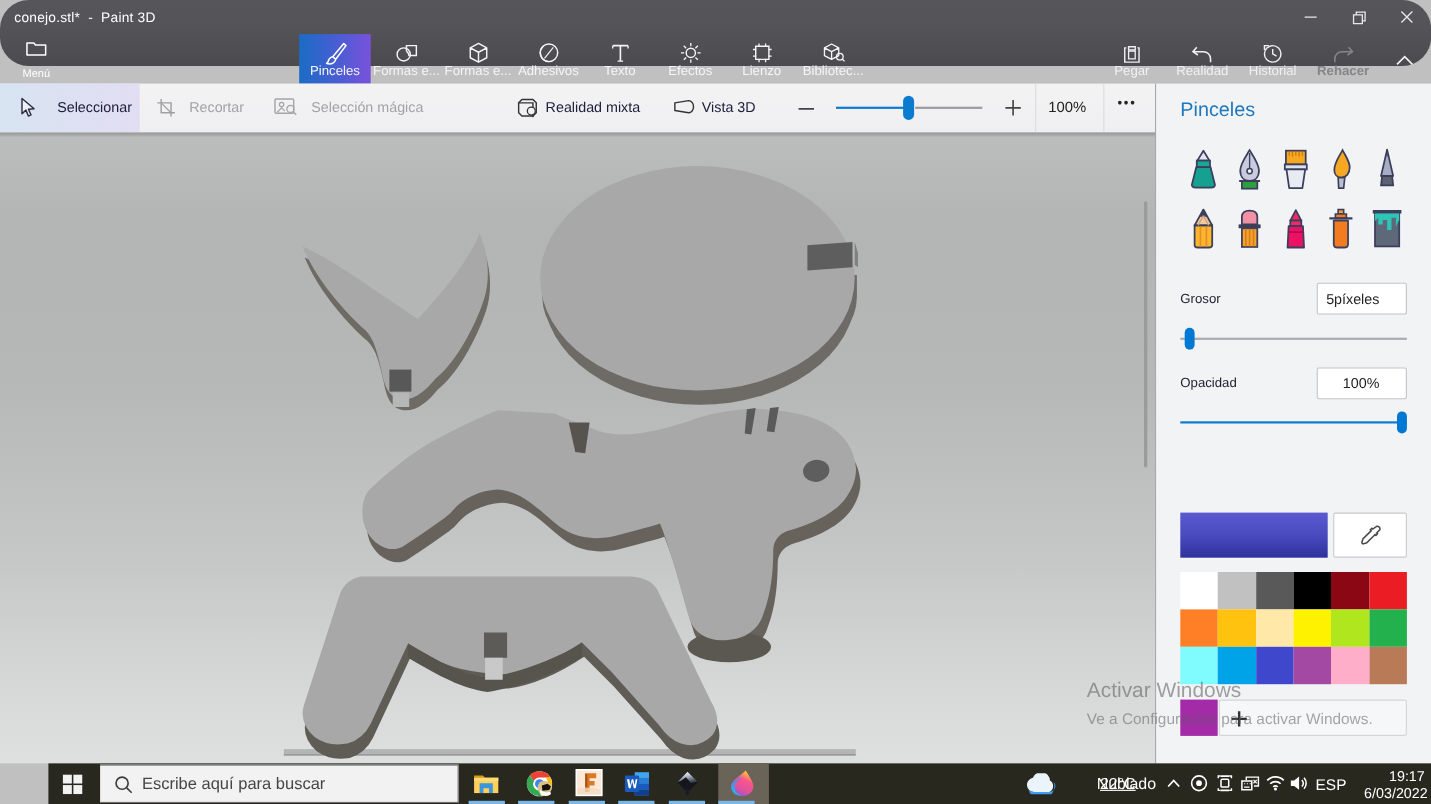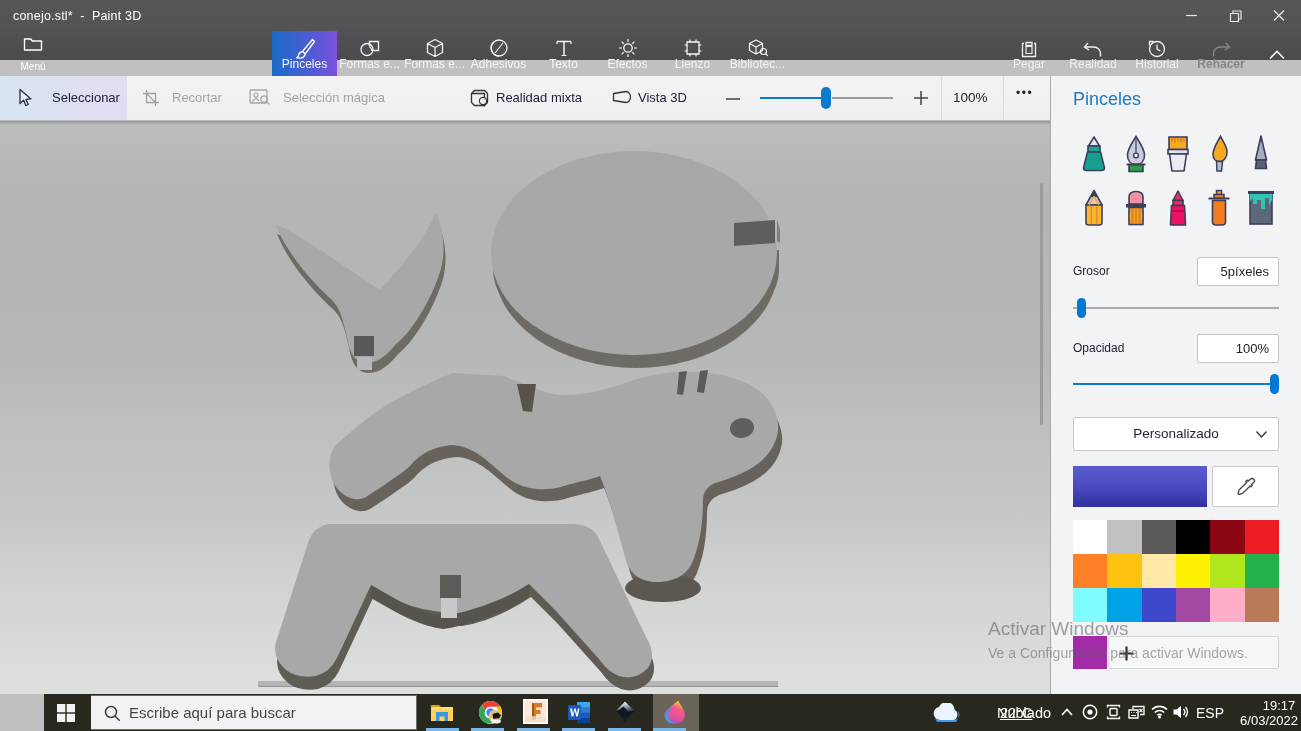--- a/index.html
+++ b/index.html
@@ -2,21 +2,21 @@
 <html><head>
 <meta charset="utf-8">
 <style>
 * { margin:0; padding:0; box-sizing:border-box; }
 html,body { width:1301px; height:731px; overflow:hidden; font-family:"Liberation Sans", sans-serif; }
 #app { position:relative; width:1301px; height:731px; background:#c0c0c0; }
 .abs { position:absolute; }
 
 
 #header { position:absolute; left:0; top:0; width:1301px; height:60px;
-  background:linear-gradient(180deg,#55555a 0%,#535358 40%,#4a4a4f 100%); }
+  background:linear-gradient(180deg,#55555a 0%,#535358 40%,#4a4a4f 100%);border-radius:26px; }
 #title { position:absolute; left:13px; top:9px; font-size:12.5px; color:#ffffff; letter-spacing:0.2px; }
 .winbtn { position:absolute; top:0; width:44px; height:30px; color:#e8e8e8; text-align:center; }
 .tab { position:absolute; top:31px; width:65px; height:45px; color:#f5f5f5; text-align:center; }
 .tab .lbl { position:absolute; bottom:5px; width:100%; font-size:12px; white-space:nowrap; }
 .tab svg { position:absolute; top:6px; left:50%; transform:translateX(-50%); }
 #tab-pinceles { background:linear-gradient(90deg,#1b6cc6 0%,#4a5dd2 55%,#7a52dd 100%); }
 .ract { position:absolute; top:31px; width:62px; height:45px; color:#f0f0f0; text-align:center; }
 .ract .lbl { position:absolute; bottom:5px; width:100%; font-size:12px; white-space:nowrap; }
 .ract svg { position:absolute; top:7px; left:50%; transform:translateX(-50%); }
 #menu-item { position:absolute; left:10px; top:31px; width:46px; height:45px; color:#fff; text-align:center; }
@@ -34,21 +34,21 @@
   background:linear-gradient(180deg,#bcbebe 0%,#b3b5b5 14%,#b6b7b7 40%,#c6c7c7 68%,#d8d9d9 90%,#dedfdf 100%); }
 #scrollbar { position:absolute; left:1040px; top:62px; width:3px; height:242px; background:#9b9b9b; border-radius:2px; }
 .wm1 { position:absolute; left:988px; top:618px; font-size:19px; color:rgba(95,95,95,0.58); }
 .wm2 { position:absolute; left:988px; top:645px; font-size:14px; color:rgba(95,95,95,0.55); white-space:nowrap; }
 
 
 #panel { position:absolute; left:1050px; top:76px; width:251px; height:618px;
   background:#f1f3f5; border-left:1px solid #a9a9a9; }
 #panel h2 { position:absolute; left:22px; top:13px; font-size:18px; font-weight:400; color:#1f78be; }
 .pinput { position:absolute; width:82px; height:29px; background:#fff; border:1px solid #c3c3c6;
-  border-radius:2px; font-size:13px; color:#222; text-align:right; line-height:27px; padding-right:9px; }
+  border-radius:2px; font-size:13px; color:#222; text-align:right; line-height:27px; padding-right:24px; }
 .plbl { position:absolute; font-size:12px; color:#1e1e30; }
 .track { position:absolute; height:2px; background:#a9acae; }
 .thumb { position:absolute; width:9px; height:20px; background:#0078d4; border-radius:4.5px; }
 #dropdown { position:absolute; left:22px; top:341px; width:206px; height:34px; background:#fff;
   border:1px solid #c9c9cc; border-radius:2px; font-size:13.5px; color:#1e1e30; text-align:center; line-height:32px; }
 #gradswatch { position:absolute; left:22px; top:390px; width:134px; height:41px;
   background:linear-gradient(180deg,#5a5bd0 0%,#4b4cc0 45%,#30319f 100%); }
 #eyedrop { position:absolute; left:161px; top:390px; width:67px; height:41px; background:#fff; border:1px solid #c9c9cc; border-radius:2px; }
 .sw { position:absolute; width:34.33px; height:34px; }
 #addbar { position:absolute; left:57px; top:560px; width:171px; height:33px; background:#f6f7f8; border:1px solid #d5d5d8; border-radius:2px; }
@@ -333,23 +333,20 @@
       <path d="M7 6 H29 V12 L26 18 V10 L22 10 V21 L18 21 V12 L14 12 V16 L10 16 V10 L7 13 Z" fill="#2ec4b6"></path>
     </svg>
     <span class="plbl" style="left:22px;top:188px;">Grosor</span>
     <div class="pinput" style="left:146px;top:181px;">5píxeles</div>
     <div class="track" style="left:22px;top:231px;width:206px;"></div>
     <div class="thumb" style="left:26px;top:222px;"></div>
     <span class="plbl" style="left:22px;top:265px;">Opacidad</span>
     <div class="pinput" style="left:146px;top:258px;">100%</div>
     <div class="track" style="left:22px;top:307px;width:206px;background:#0b7bd0;"></div>
     <div class="thumb" style="left:219px;top:298px;"></div>
-    <div id="dropdown">Personalizado <svg style="position:absolute;right:10px;top:12px;" width="13" height="9">
-          <path d="M1.5 1.5 L6.5 7 L11.5 1.5" fill="none" stroke="#3a3a44" stroke-width="1.4"></path>
-        </svg></div>
     <div id="gradswatch"></div>
     <div id="eyedrop">
       <svg width="24" height="24" viewBox="0 0 24 24" style="margin:8px 0 0 21px;">
           <path d="M17.5 3.5a2.5 2.5 0 0 1 3 3l-3 3 .8.8-1.4 1.4-.8-.8-7.6 7.6-3.5 1-1-1 1-3.5 7.6-7.6-.8-.8 1.4-1.4.8.8z" fill="none" stroke="#4a4a4a" stroke-width="1.4"></path>
         </svg>
     </div>
 
     <div class="sw" style="left:22px;top:444px;background:#ffffff;"></div>
     <div class="sw" style="left:56.3px;top:444px;background:#c1c1c1;"></div>
     <div class="sw" style="left:90.7px;top:444px;background:#595959;"></div>

